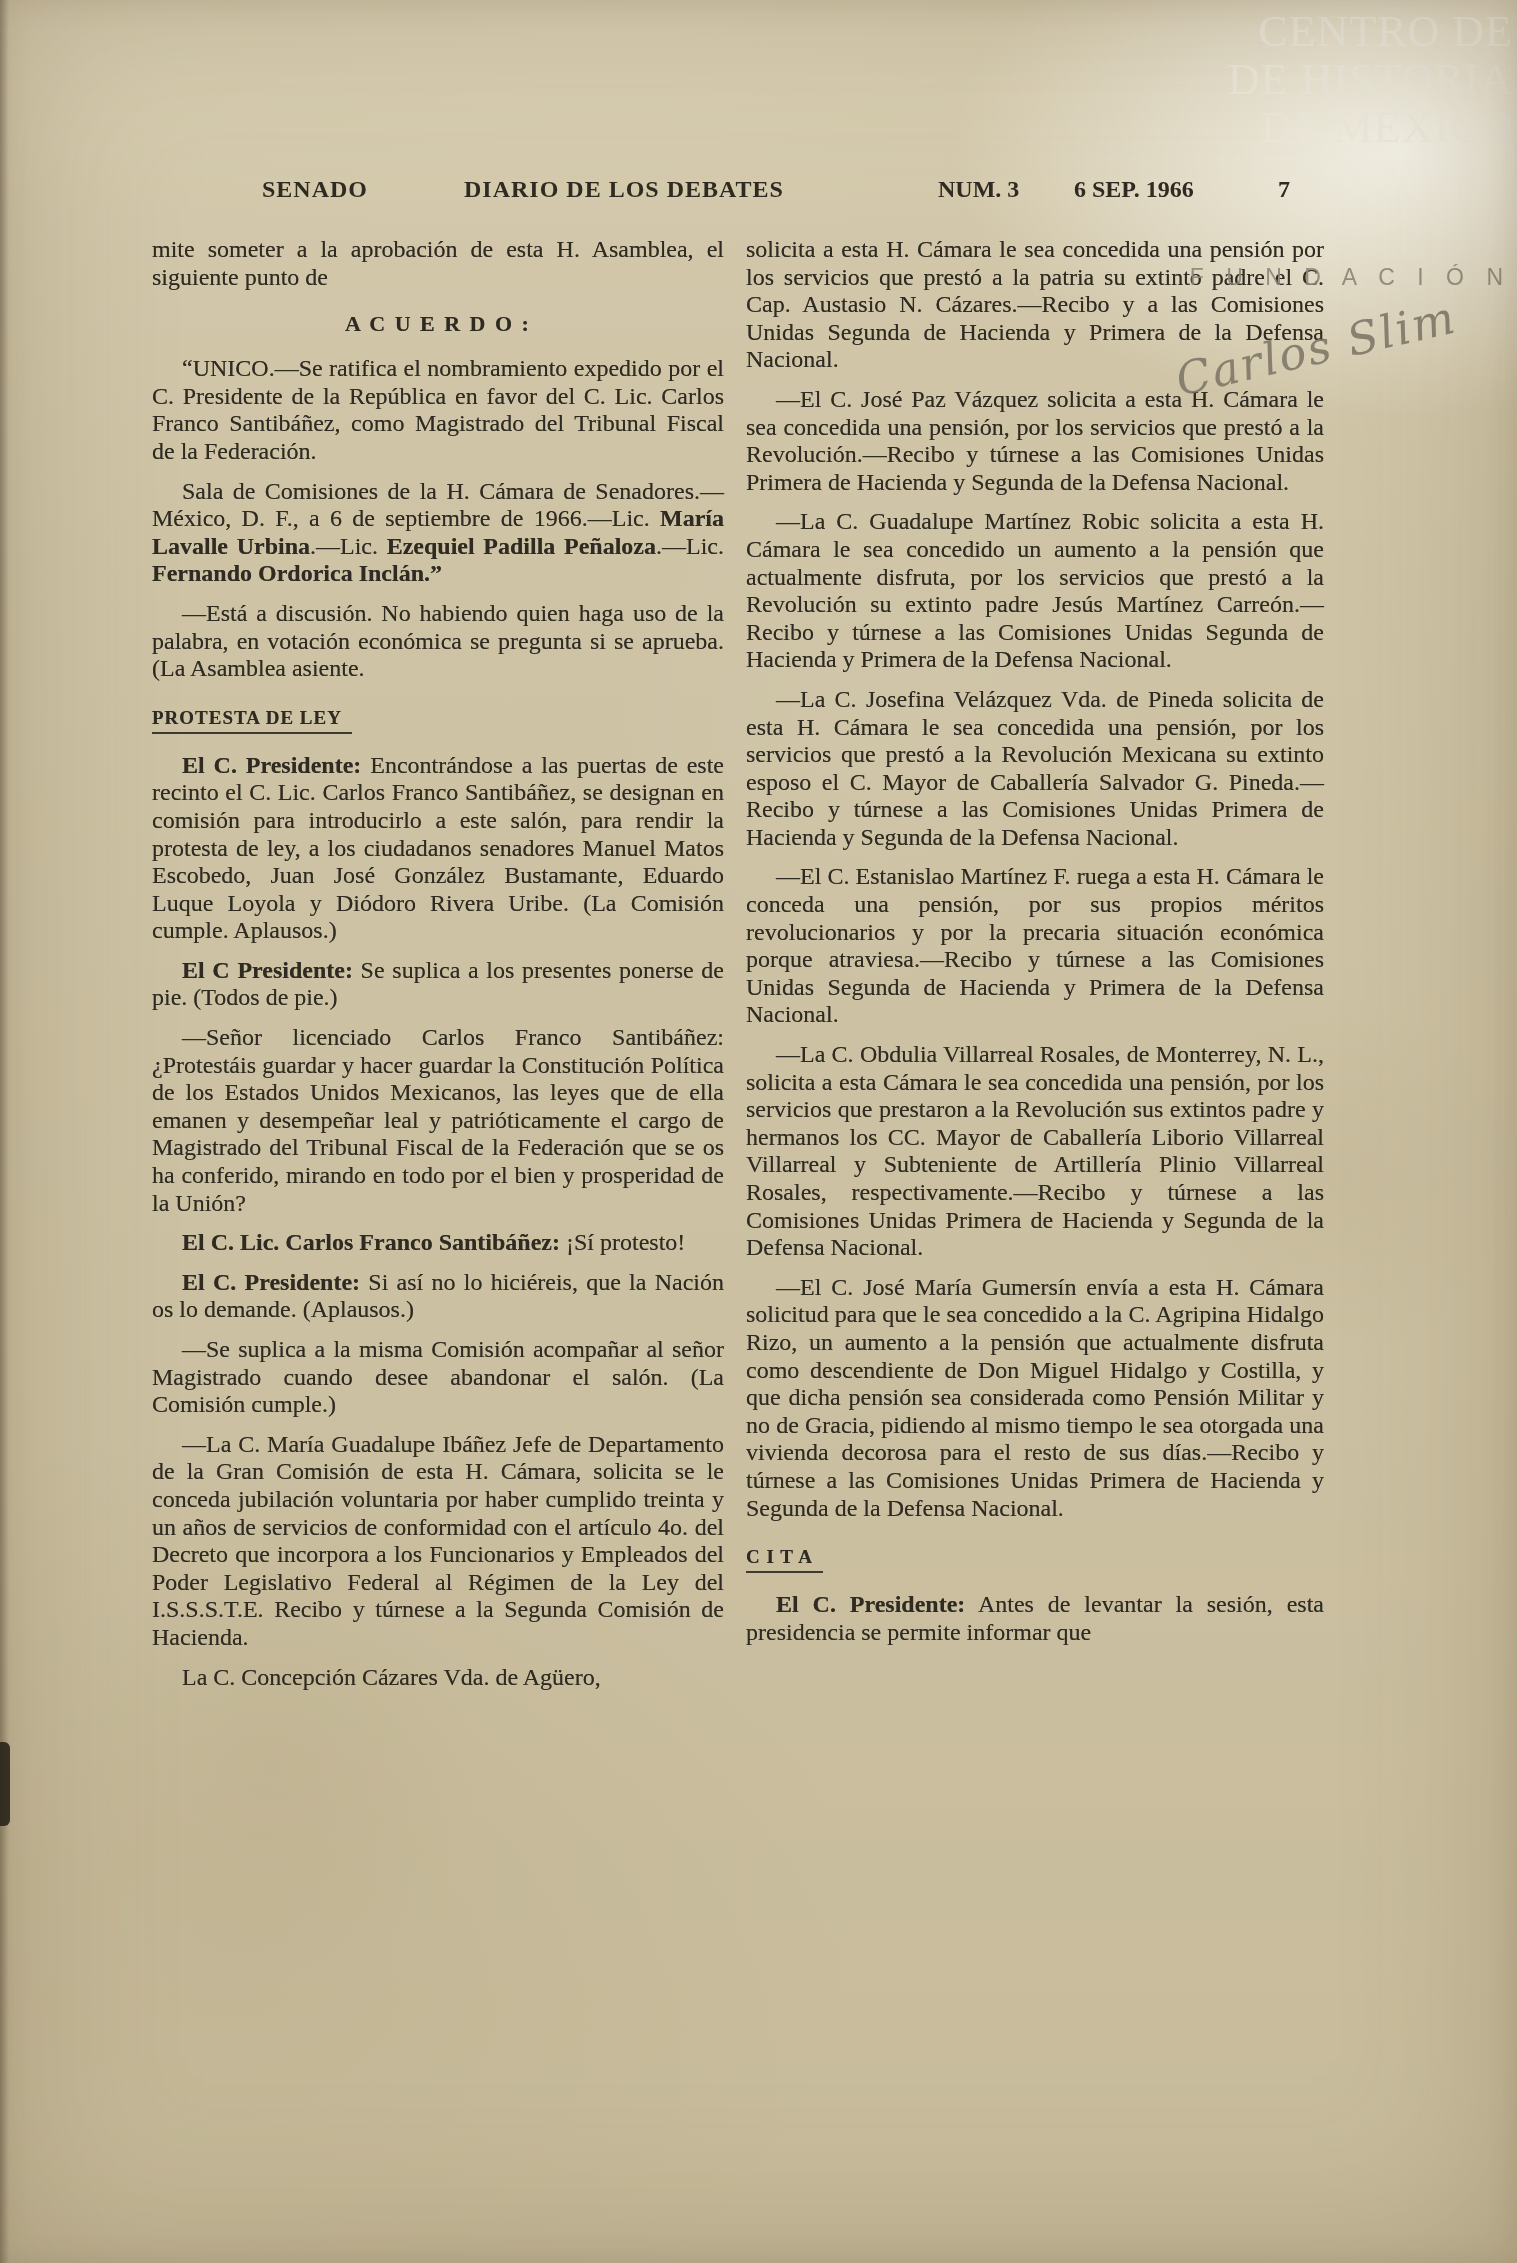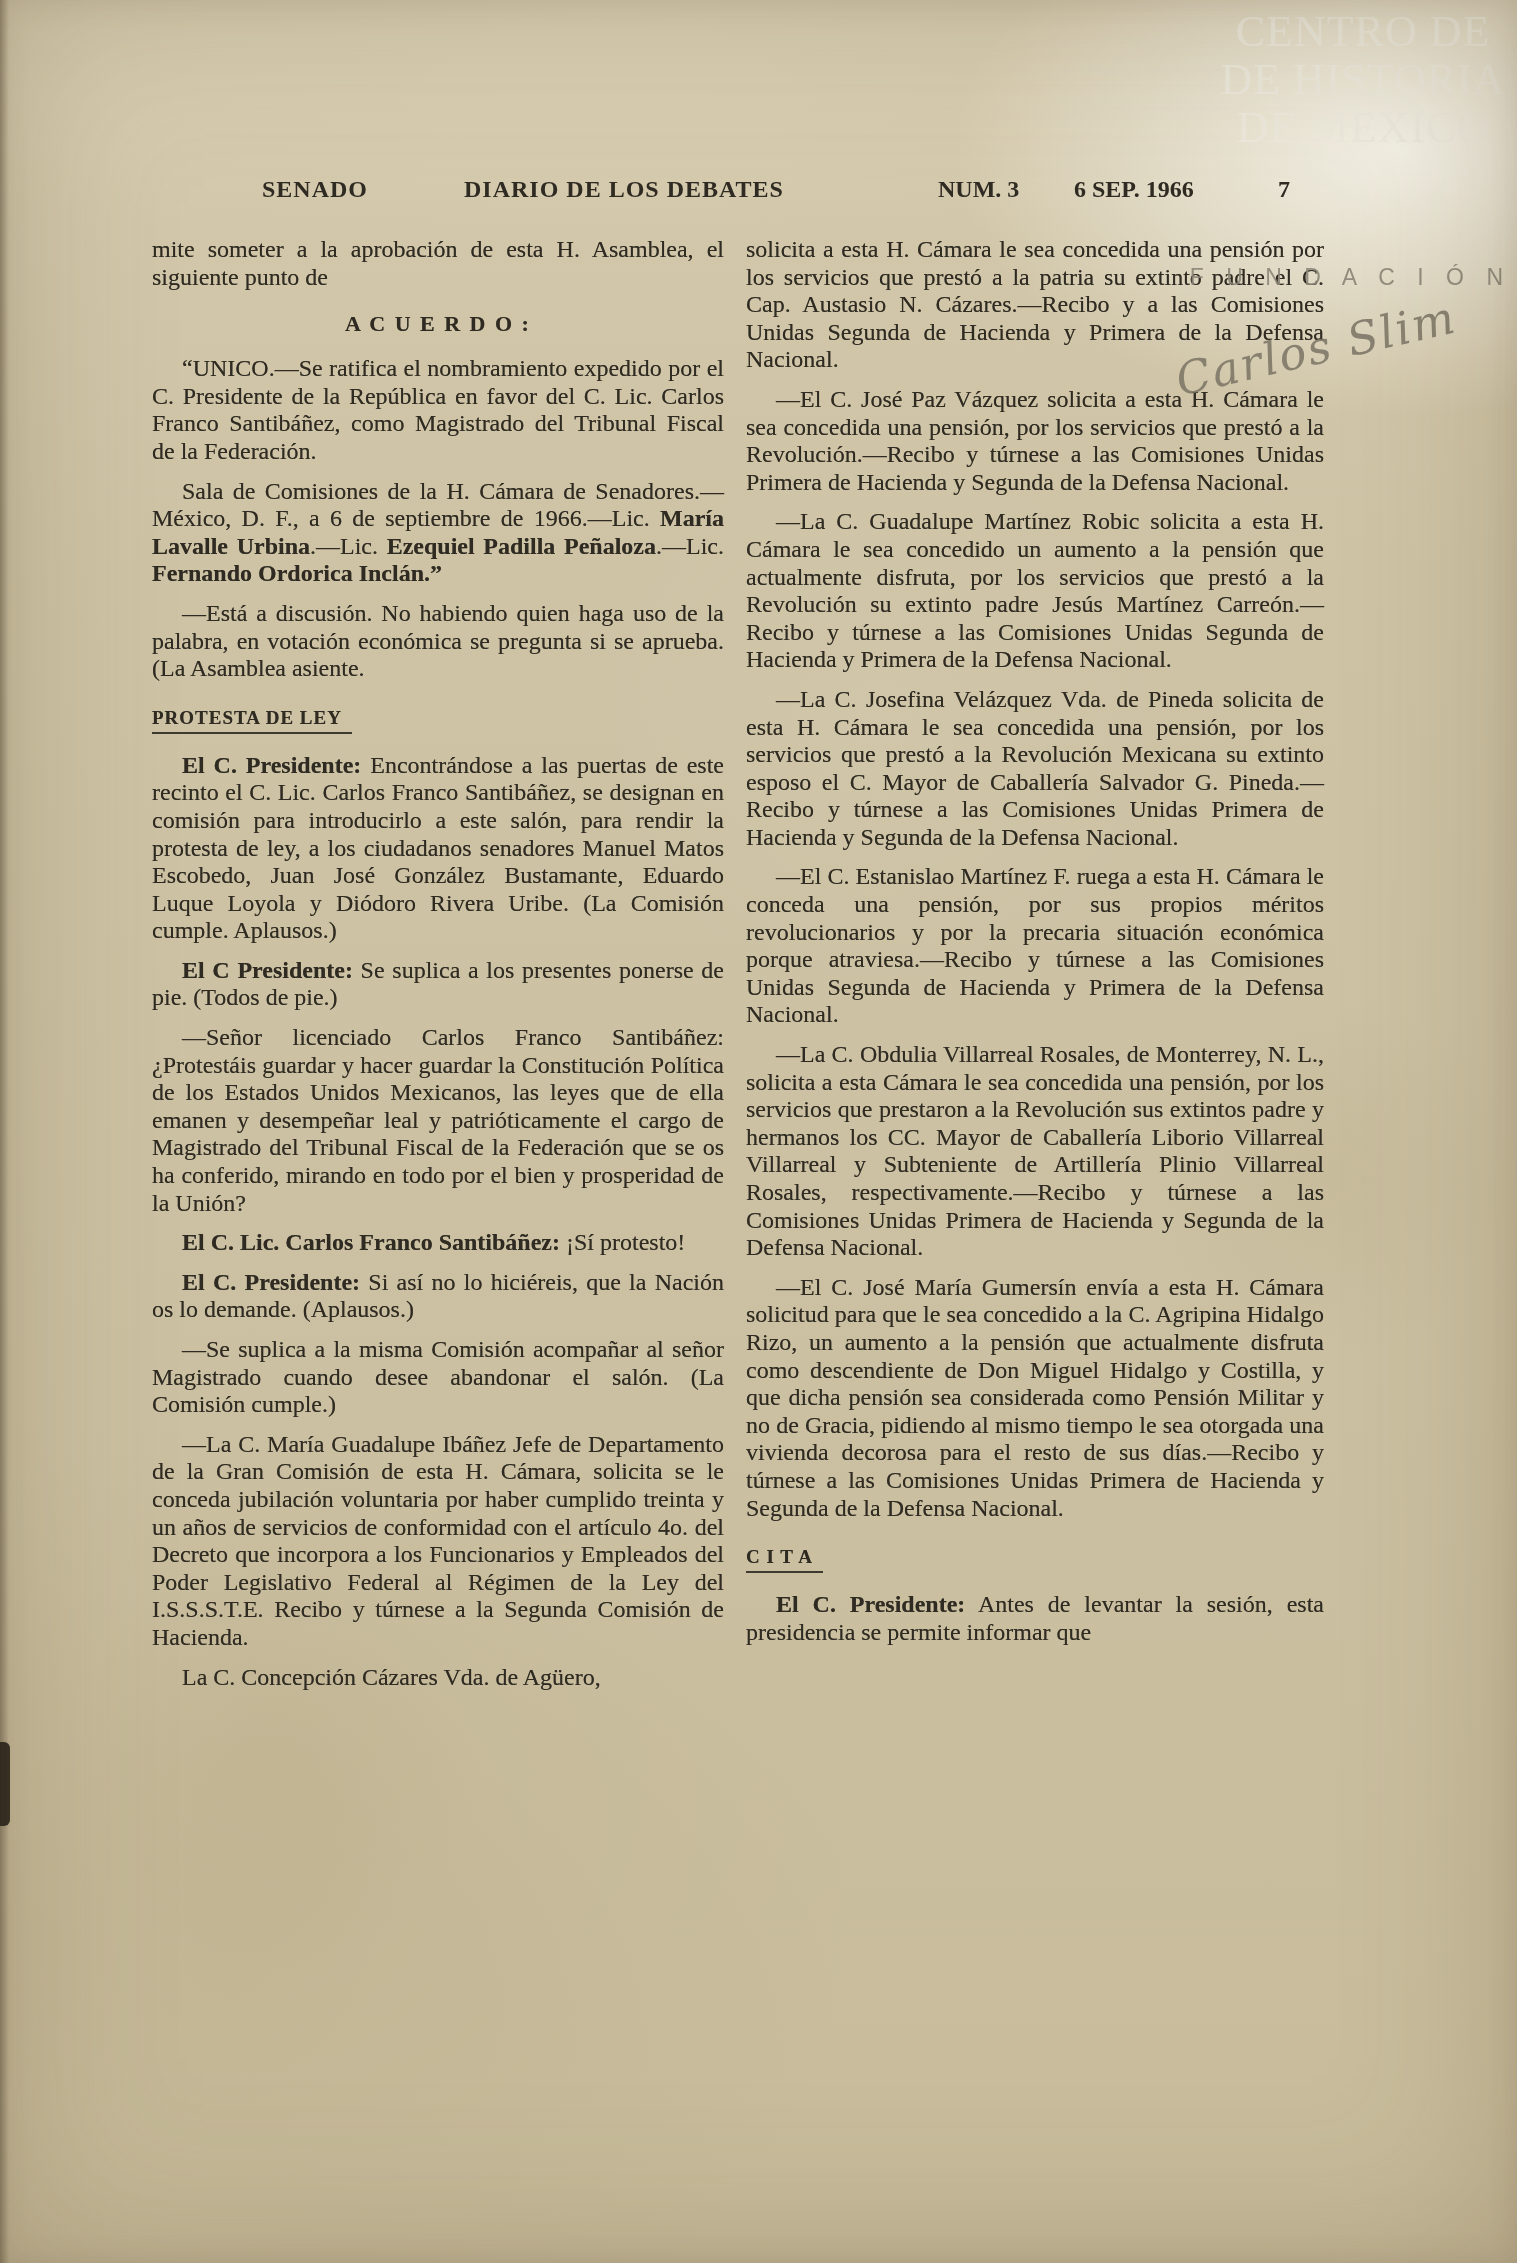--- a/index.html
+++ b/index.html
@@ -19,21 +19,21 @@
       radial-gradient(circle 420px at 58% 32%, rgba(255,250,235,0.06), transparent 70%);}
   .vignette{position:absolute;inset:0;pointer-events:none;z-index:6;
       box-shadow:inset 0 0 170px rgba(92,74,44,.26), inset 0 0 30px rgba(92,74,44,.15);}
   .binding-edge{position:absolute;left:0;top:0;width:9px;height:100%;z-index:4;
       background:linear-gradient(90deg,rgba(55,45,30,.38),rgba(55,45,30,0));}
   .binding-mark{position:absolute;left:0;top:1742px;width:10px;height:84px;background:#181510;
       border-radius:0 6px 6px 0;opacity:.85;z-index:4;}
 
   
   .watermark{position:absolute;top:0;right:0;width:420px;z-index:3;pointer-events:none;}
-  .wm-lines{position:absolute;top:8px;right:4px;width:300px;text-align:center;
+  .wm-lines{position:absolute;top:8px;right:4px;width:300px;text-align:right;
       font-size:44px;line-height:48px;letter-spacing:1px;color:#ebe8dc;opacity:.92;
       font-family:"Liberation Serif","DejaVu Serif",serif;}
   .wm-org{position:absolute;top:264px;right:6px;font-family:"Liberation Sans","DejaVu Sans",sans-serif;
       font-size:23px;letter-spacing:8px;color:var(--watermark_gray,#8b8678);opacity:.9;white-space:nowrap;}
   .wm-sig{position:absolute;top:322px;right:58px;font-style:italic;font-size:45px;
       color:rgba(122,115,100,.85);transform:rotate(-13deg);letter-spacing:2px;
       font-family:"DejaVu Serif","Liberation Serif",serif;white-space:nowrap;}
 
   
   .content{position:absolute;left:152px;top:176px;width:1180px;z-index:1;}

